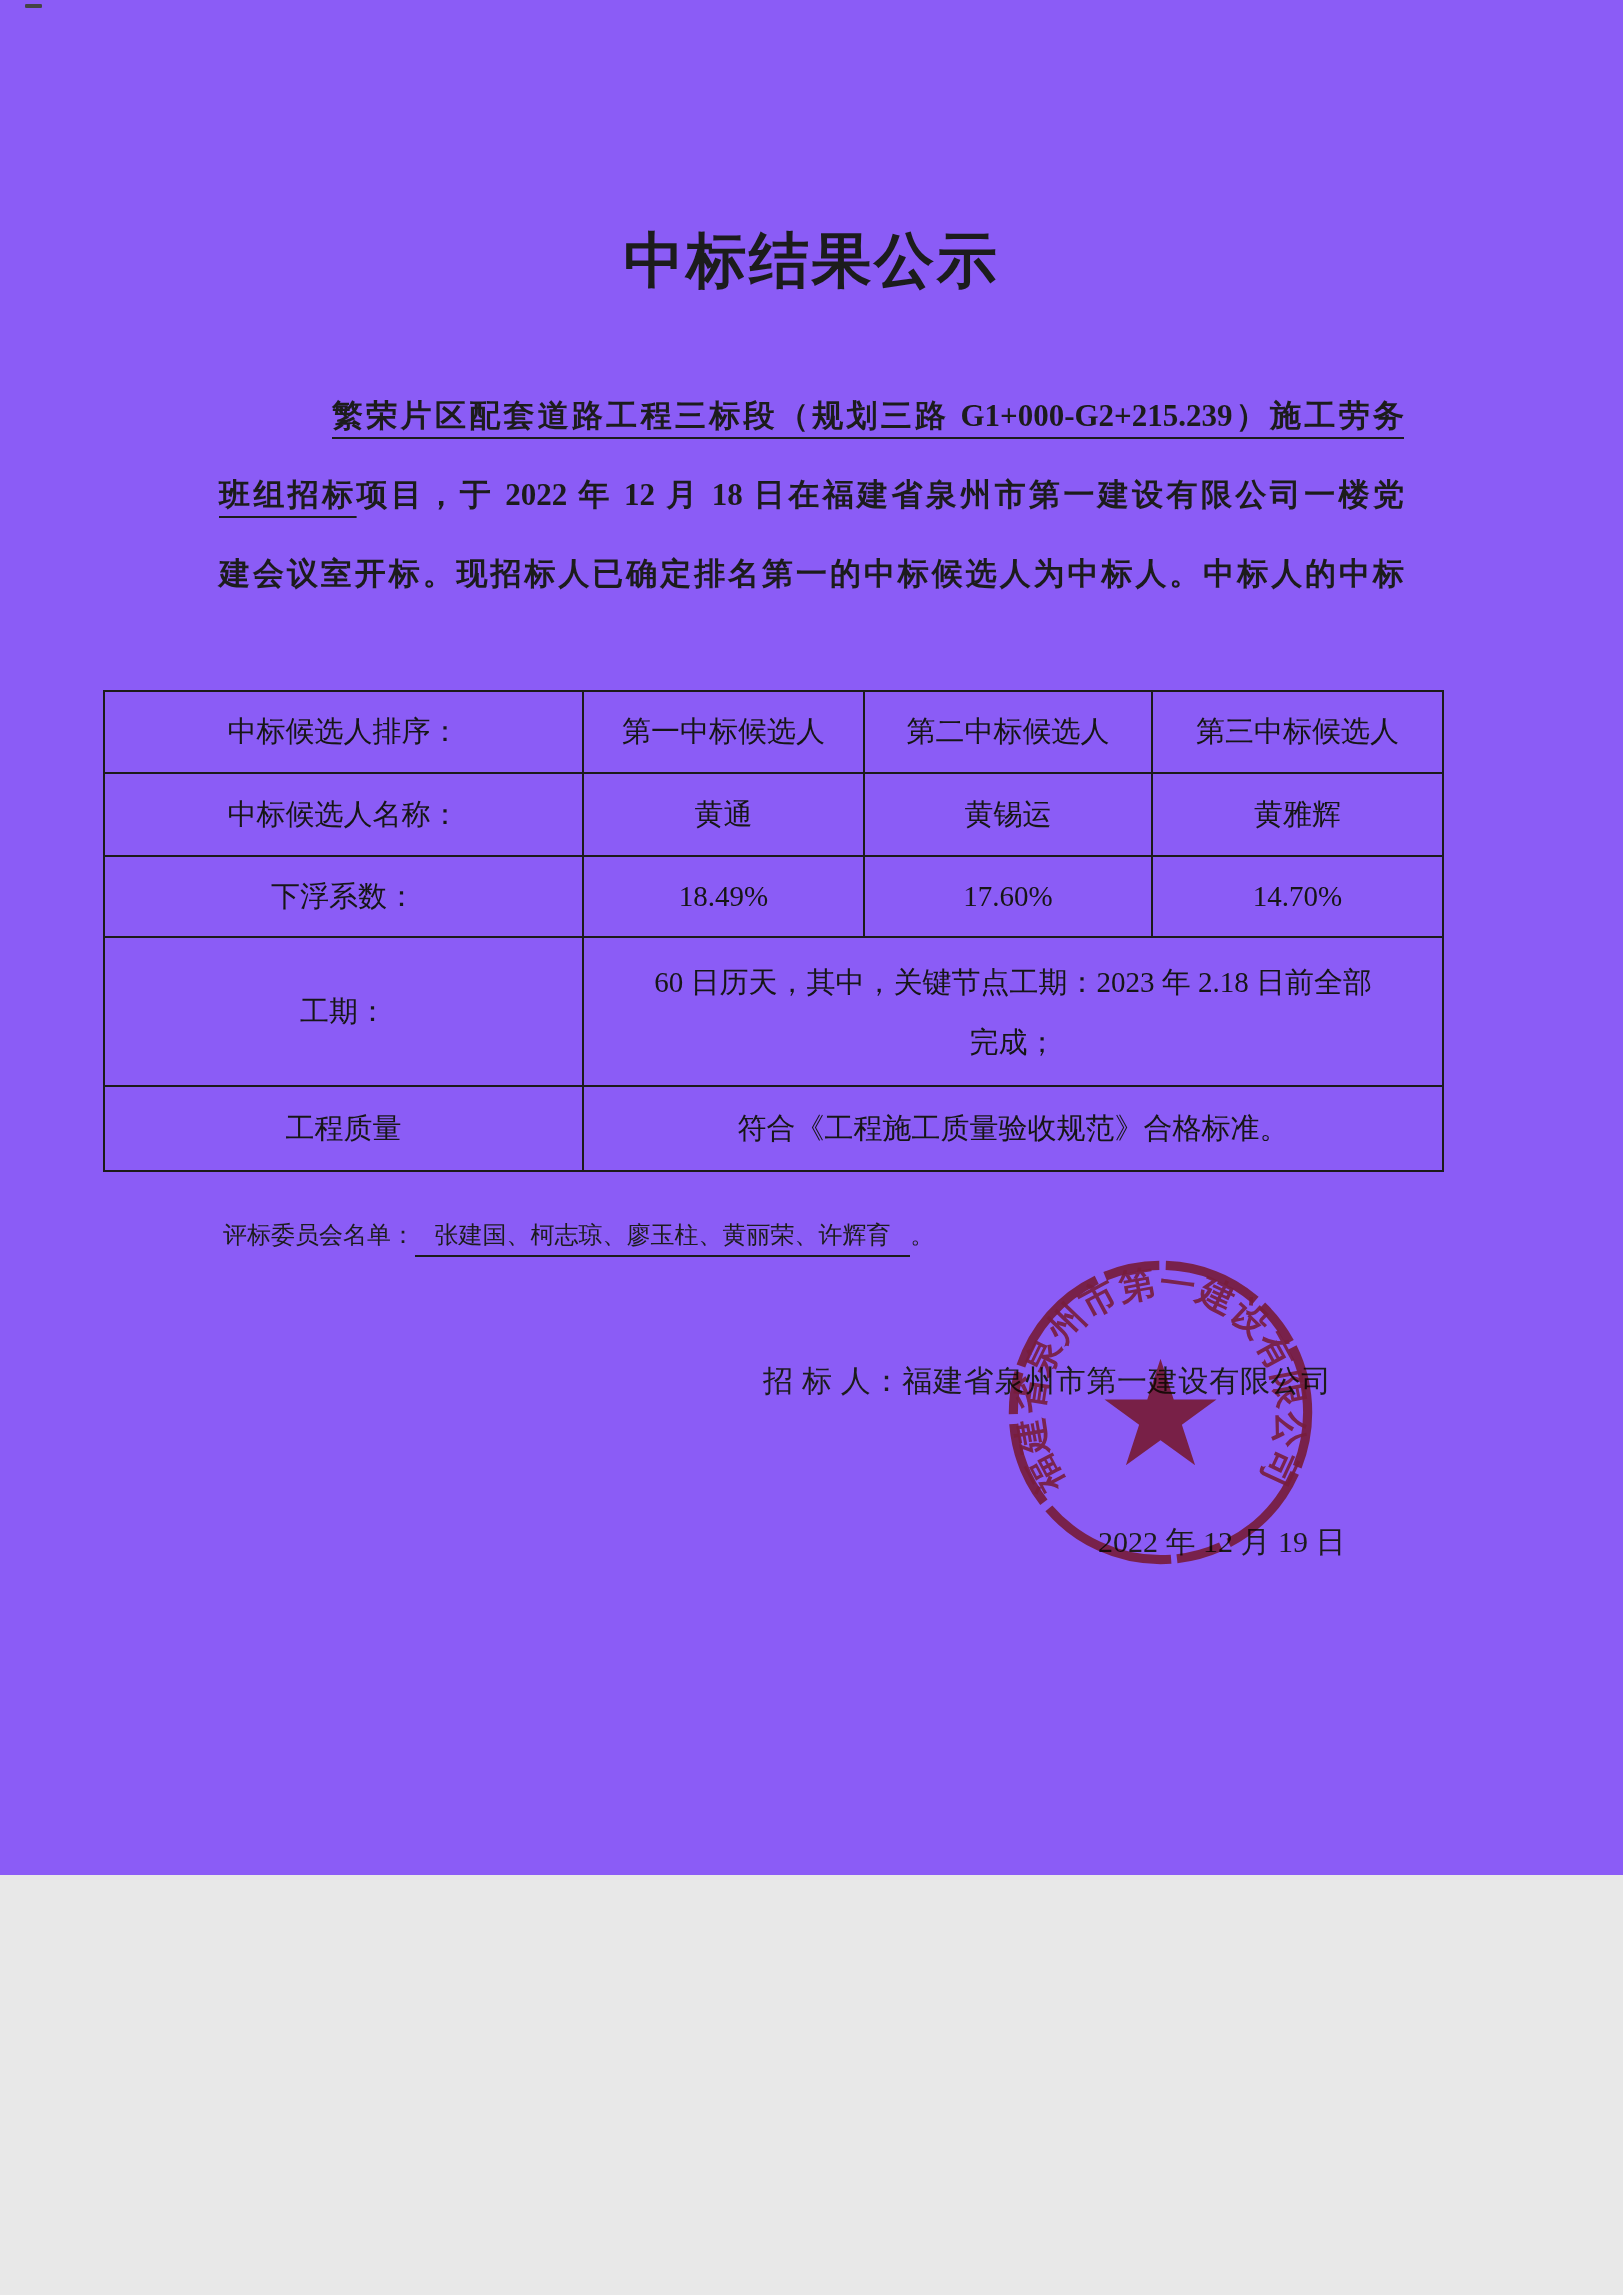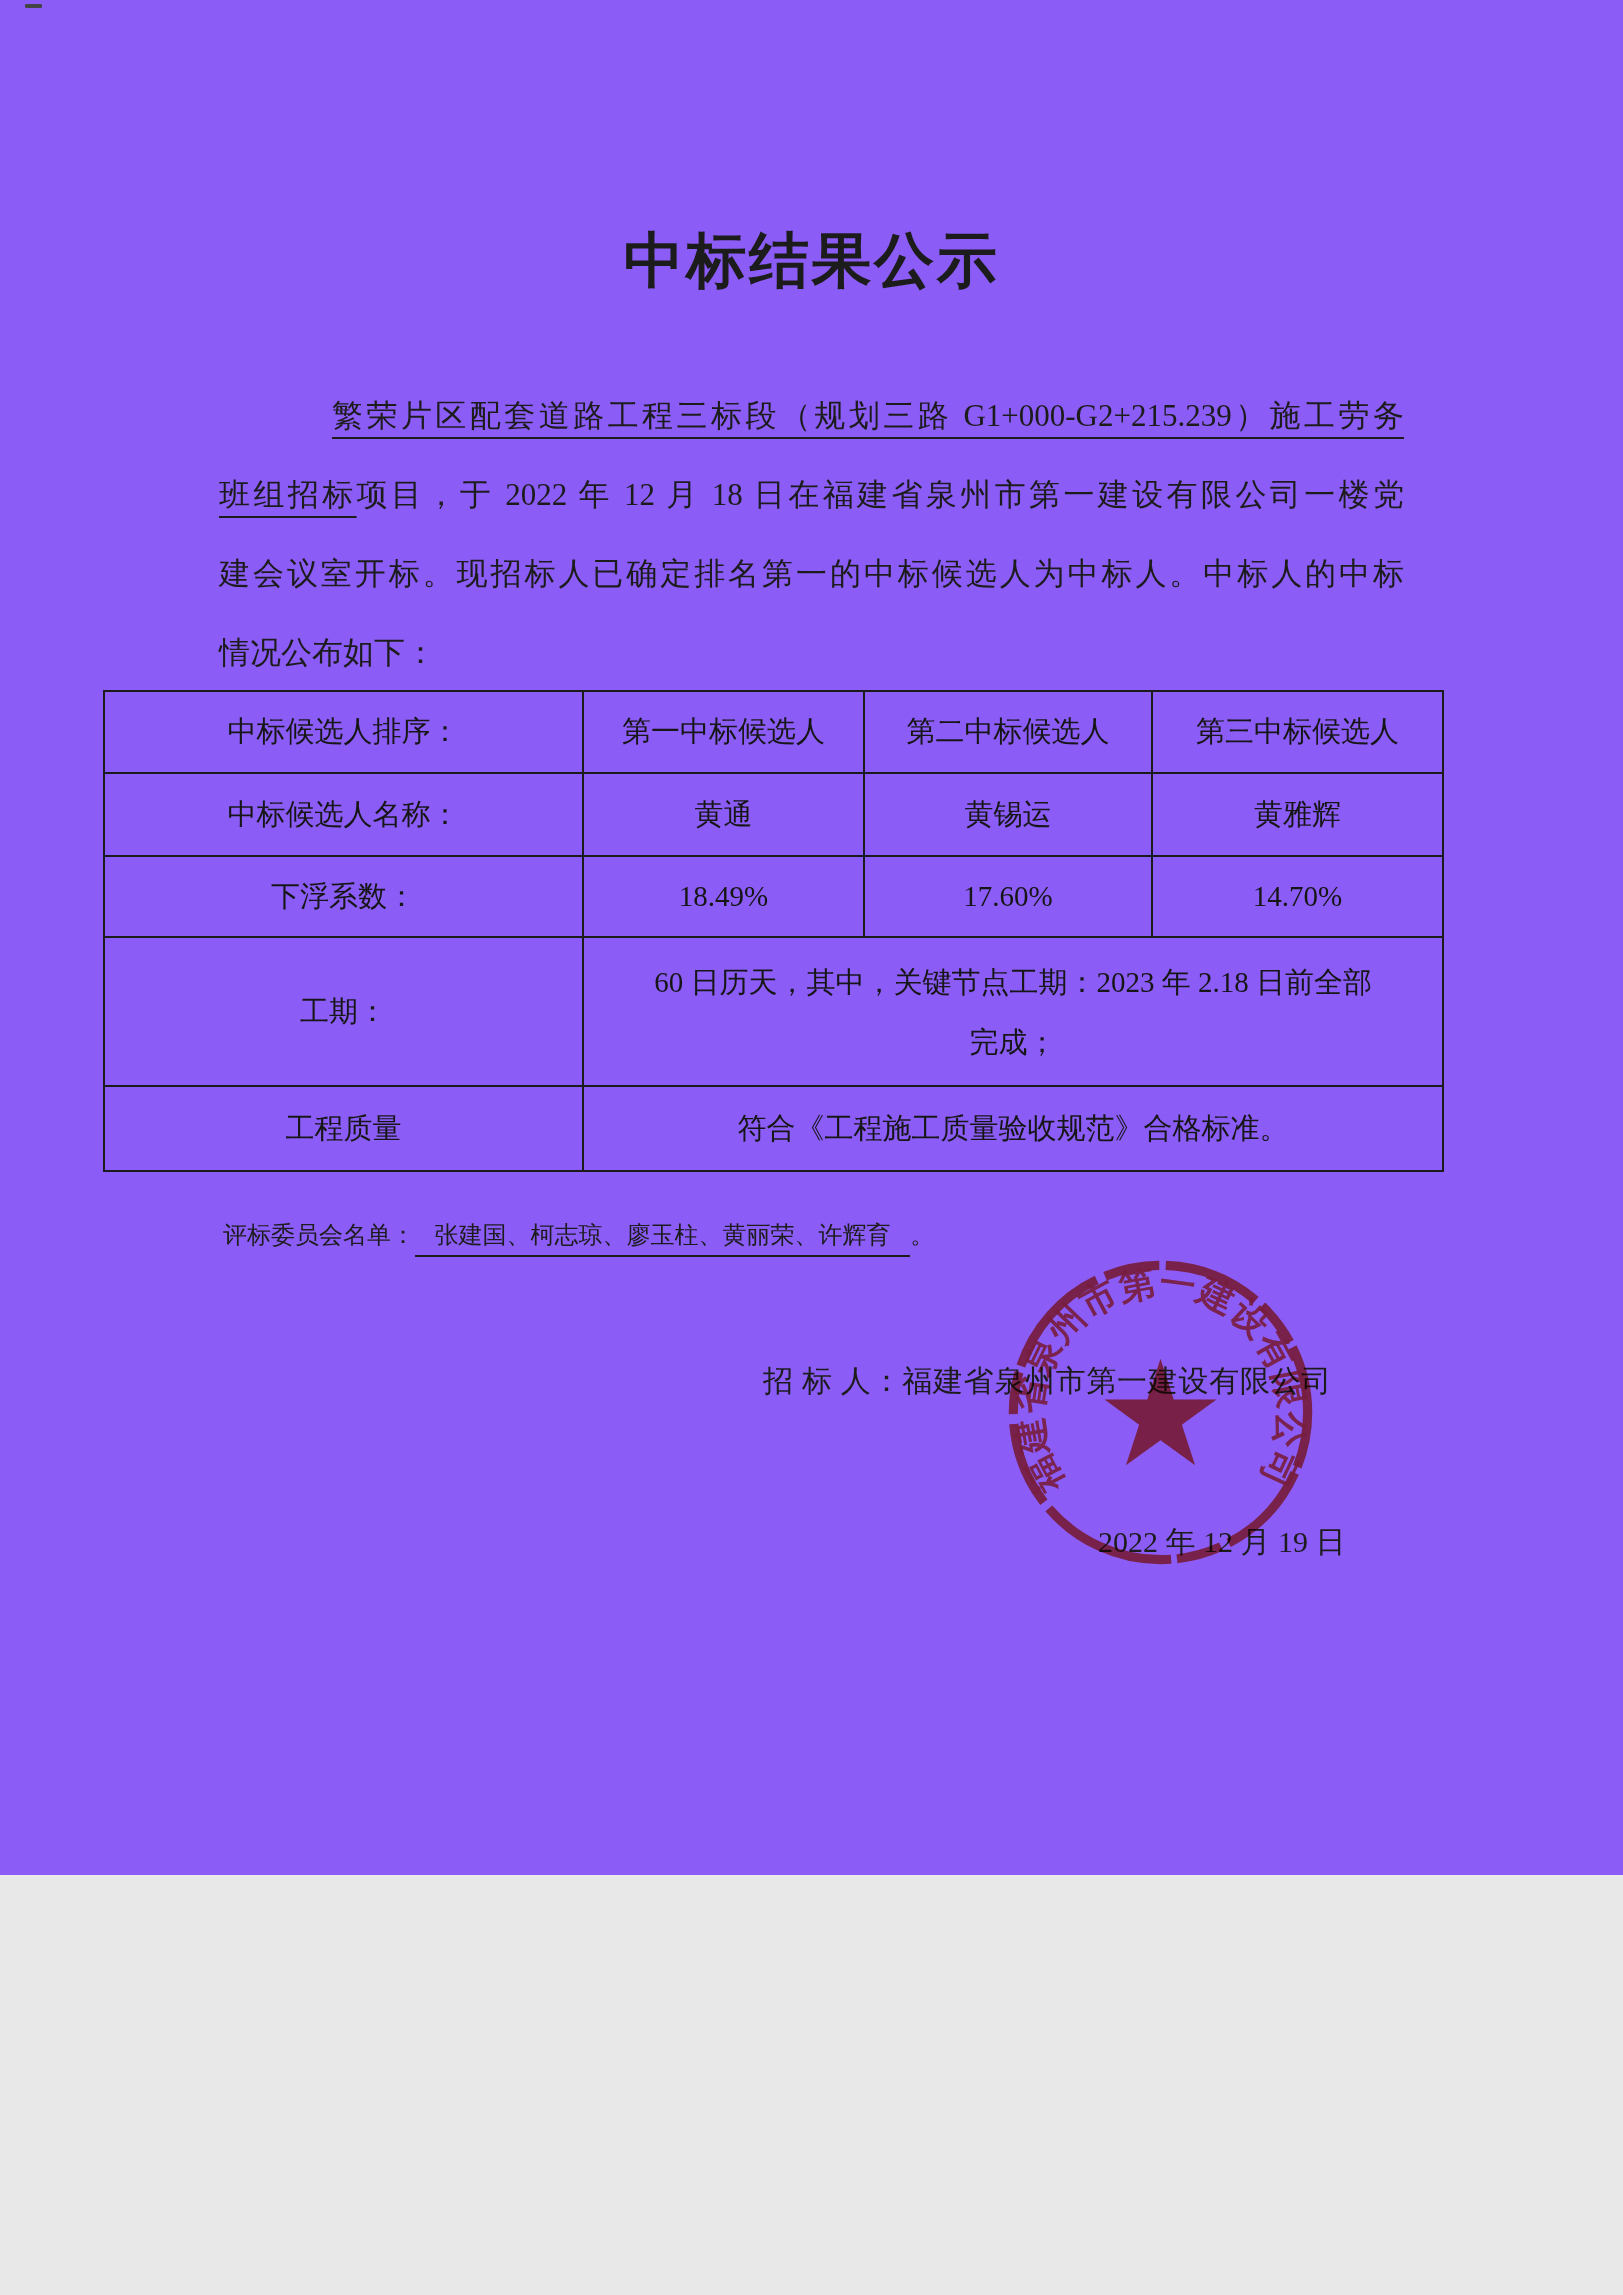--- a/index.html
+++ b/index.html
@@ -21,21 +21,21 @@
     font-weight:bold;
     font-size:60px;
     letter-spacing:2.6px;
   }
   .intro{
     position:absolute;
     left:219px;top:376px;width:1185px;
     font-size:31px;
     line-height:79px;
   }
-  .intro .jline{text-align:justify;text-align-last:justify;}
+  .intro .jline{text-align:justify;text-align-last:justify;font-weight:bold;}
   .intro .line1{padding-left:113px;}
   .uline{
     text-decoration:underline;
     text-decoration-thickness:2px;
     text-underline-offset:10.5px;
   }
   .result-table{
     position:absolute;
     left:103px;top:690px;
     width:1339px;
@@ -87,21 +87,20 @@
 <div class="page">
 
   <div class="speck" style="left:25px;top:3.9px;width:17px;height:3.9px;"></div>
 
   <div class="doc-title">中标结果公示</div>
 
   <div class="intro">
     <div class="jline line1"><span class="uline">繁荣片区配套道路工程三标段（规划三路 G1+000-G2+215.239）施工劳务</span></div>
     <div class="jline"><span class="uline">班组招标</span><span>项目，于 2022 年 12 月 18 日在福建省泉州市第一建设有限公司一楼党</span></div>
     <div class="jline">建会议室开标。现招标人已确定排名第一的中标候选人为中标人。中标人的中标</div>
-    <div>情况公布如下：</div>
   </div>
 
   <table class="result-table">
     <colgroup>
       <col style="width:479px">
         <col style="width:281px">
         <col style="width:288px">
         <col style="width:291px">
     </colgroup>
     <tbody>

